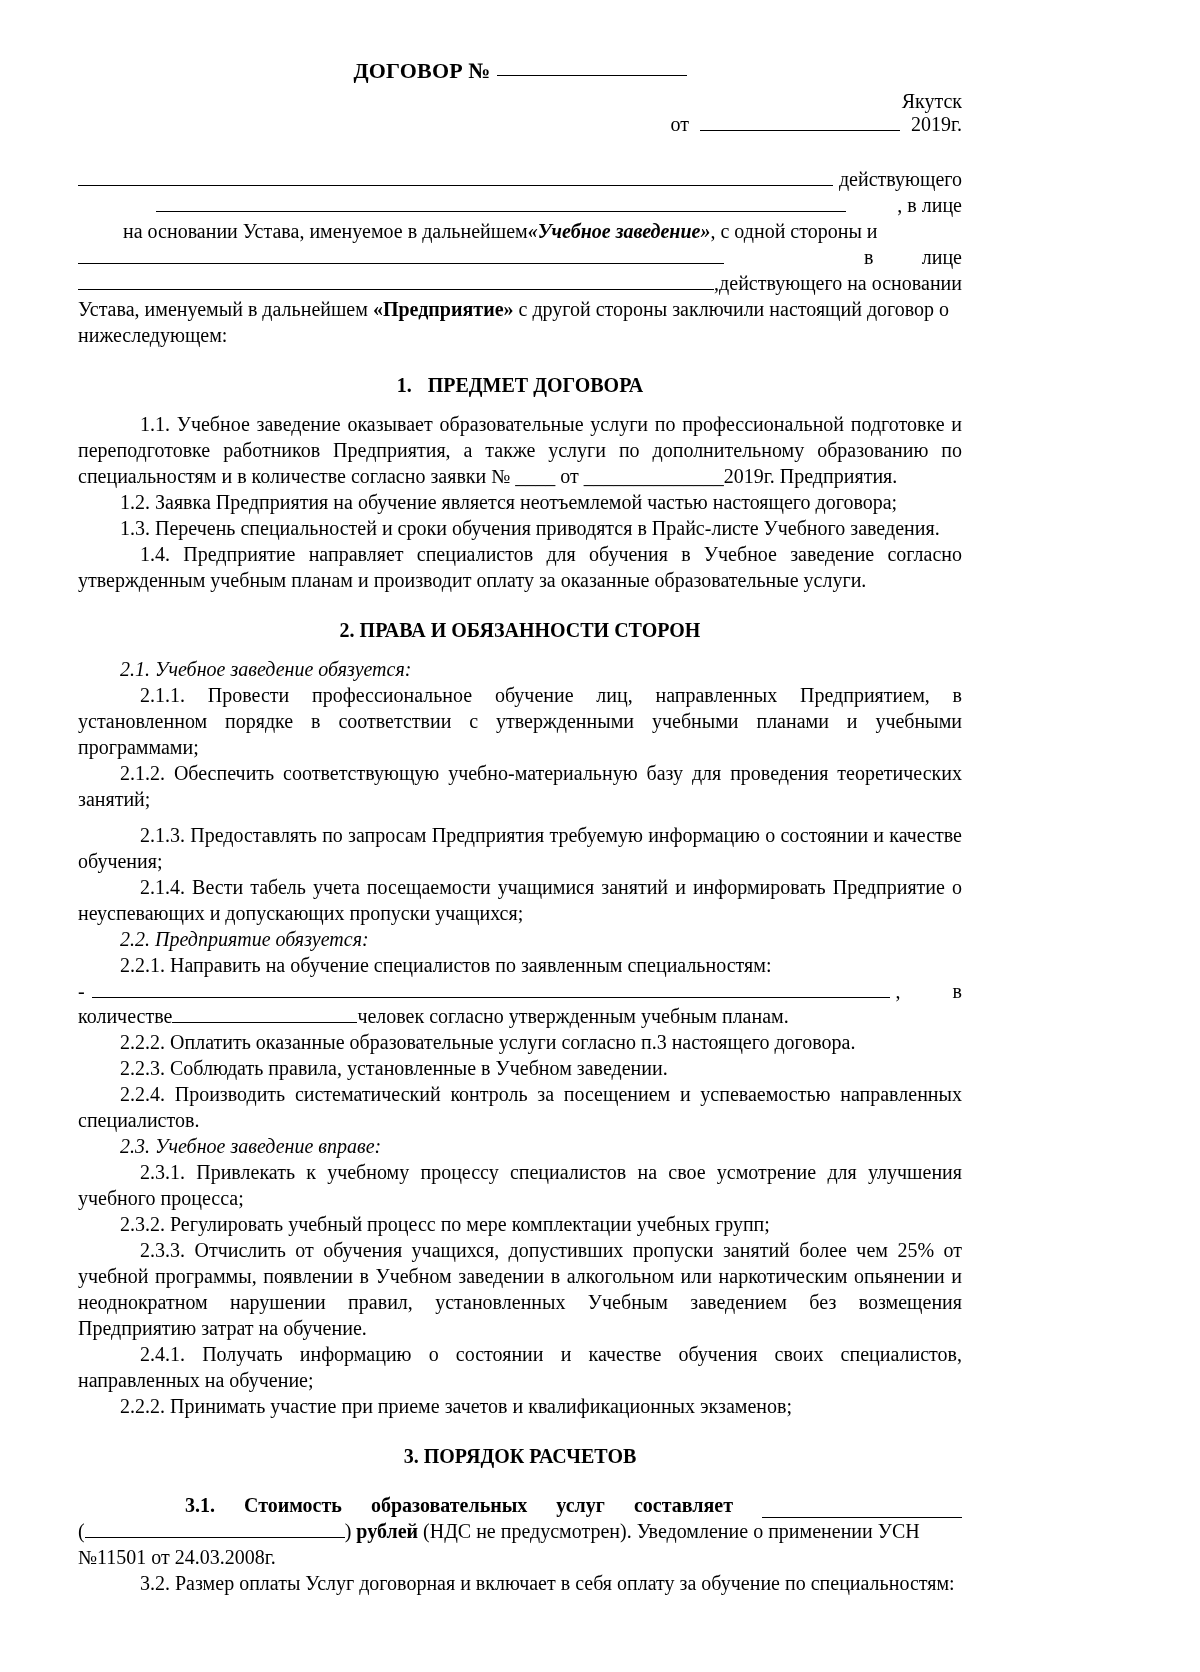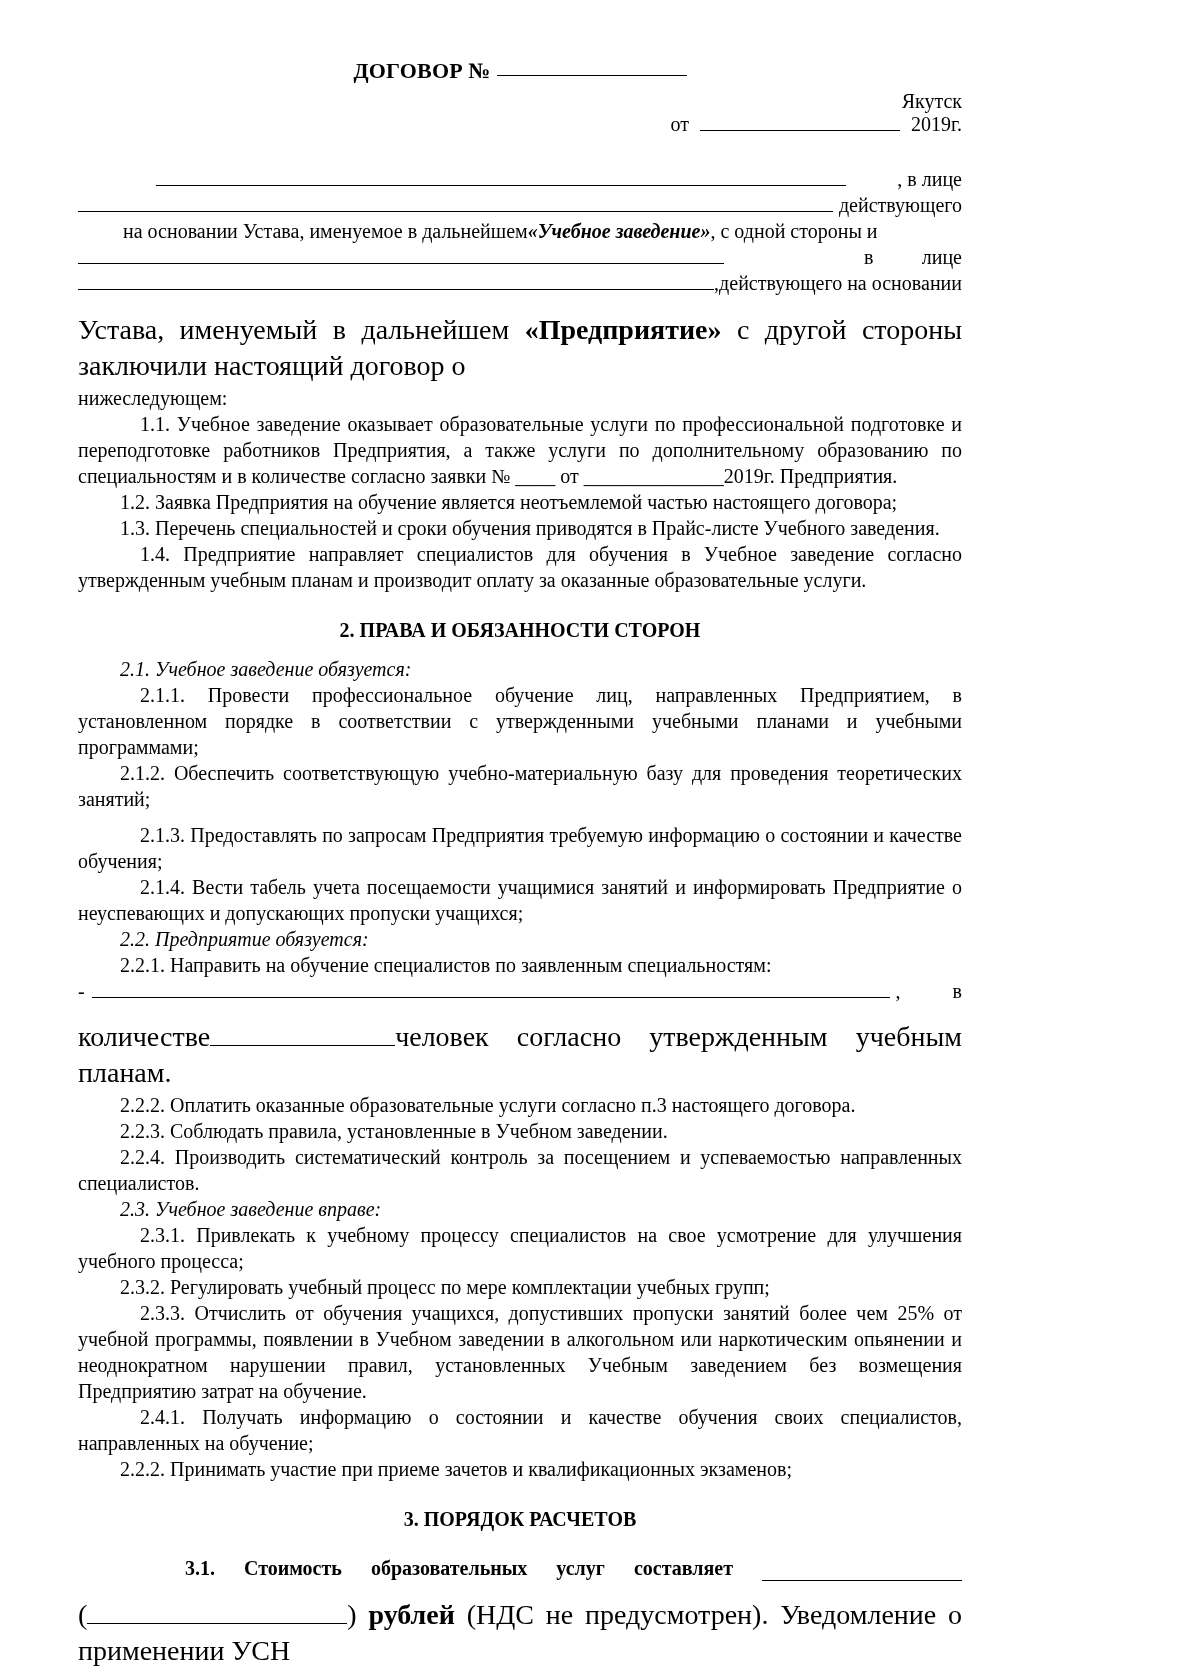--- a/index.html
+++ b/index.html
@@ -84,23 +84,22 @@
   .rule-indent {
     margin-left: 78px;
   }
   .tail-right {
     margin-left: auto;
     white-space: nowrap;
   }
   .just {
     text-align: justify;
     text-justify: inter-word;
-    font-size: 28px;
-    line-height: 1.30;
-    margin-top: 16px;
+    font-size: 20px;
+    line-height: 1.30;
   }
   .spread {
     display: flex;
     font-size: 20px;
     line-height: 1.30;
     margin-left: 45px;
   }
   .spread .mid { flex: 1 1 auto; }
   .section-head {
     text-align: center;
@@ -172,27 +171,27 @@
     <div class="date-right">
       <span>от</span>
       <span class="fill"></span>
       <span>2019г.</span>
     </div>
   </div>
 
   <div class="preamble">
 
     <div class="rule-row">
+      <span class="rule-grow"></span>
+      <span class="tail-right">действующего</span>
+    </div>
+
+    <div class="rule-row">
       <span class="rule-fixed-800 rule-indent"></span>
       <span class="tail-right">,   в   лице</span>
-    </div>
-
-    <div class="rule-row">
-      <span class="rule-grow"></span>
-      <span class="tail-right">действующего</span>
     </div>
 
     <div class="spread">
       <span>на  основании  Устава,  именуемое  в  дальнейшем  </span>
       <span class="bolditalic">«Учебное заведение»</span>
       <span>, с  одной  стороны  и</span>
     </div>
 
     <div class="rule-row">
       <span class="rule-fixed-660"></span>
@@ -205,20 +204,23 @@
       <span>,</span>
       <span class="tail-right">действующего   на   основании</span>
     </div>
 
     <div class="just">
       <span>Устава, именуемый в дальнейшем </span><span class="bold">«Предприятие»</span><span> с другой стороны заключили настоящий договор о</span>
     </div>
     <div style="font-size:20px;line-height:1.30;">нижеследующем:</div>
   </div>
 
+  <div class="section-head num-gap">
+    <span class="numpart">1.</span><span>ПРЕДМЕТ ДОГОВОРА</span>
+  </div>
 
   <p class="para">1.1. Учебное заведение оказывает образовательные услуги по профессиональной подготовке и переподготовке работников Предприятия, а также услуги по дополнительному образованию по специальностям и в количестве согласно заявки № ____ от ______________2019г. Предприятия.</p>
   <p class="para small-indent">1.2. Заявка Предприятия на обучение является неотъемлемой частью настоящего договора;</p>
   <p class="para small-indent">1.3. Перечень специальностей и сроки обучения приводятся в Прайс-листе Учебного заведения.</p>
   <p class="para">1.4. Предприятие направляет специалистов для обучения в Учебное заведение согласно утвержденным учебным планам и производит оплату за оказанные образовательные услуги.</p>
 
   <div class="section-head">
     <span>2.</span>
     <span>ПРАВА И ОБЯЗАННОСТИ СТОРОН</span>
   </div>

